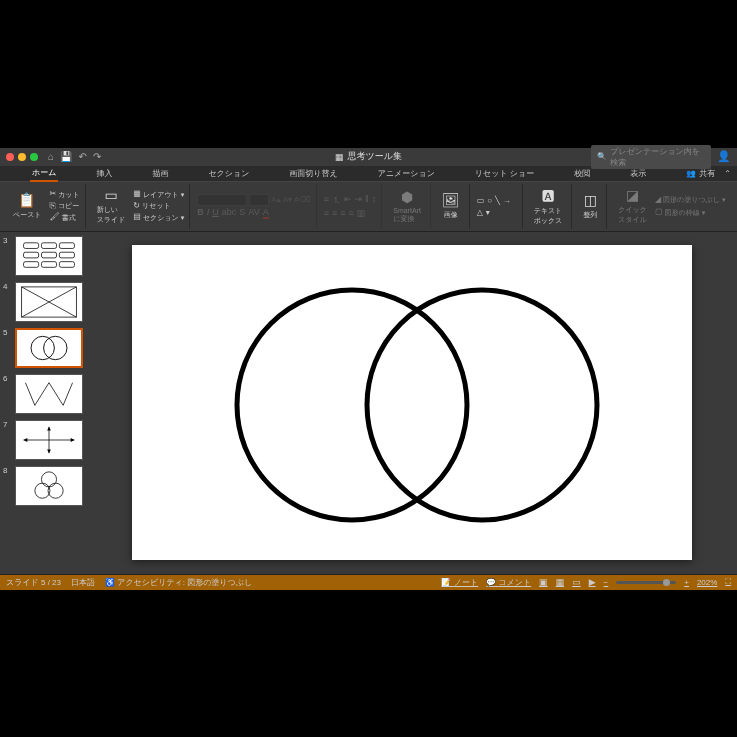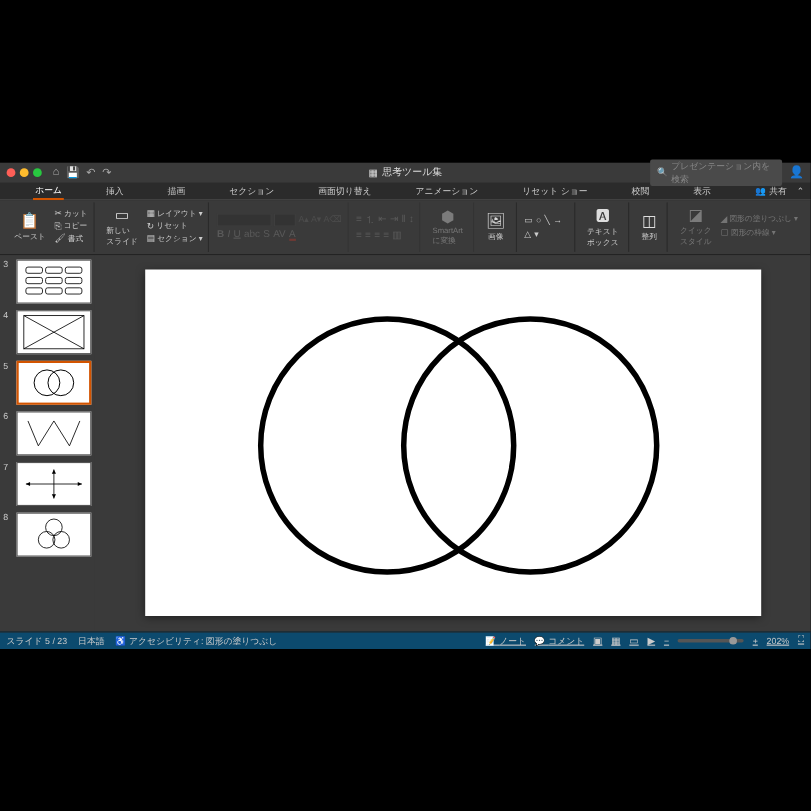--- a/index.html
+++ b/index.html
@@ -36,21 +36,21 @@
 .disabled { opacity: 0.4; }
 .workarea { flex: 1; display: flex; background: #3a3a3a; overflow: hidden; }
 .thumbnails { width: 86px; background: #3a3a3a; overflow-y: auto; padding: 4px 3px; }
 .thumb { display: flex; gap: 4px; margin-bottom: 6px; }
 .thumb .num { font-size: 8px; color: #ccc; width: 8px; }
 .thumb .preview { flex: 1; height: 40px; background: #fff; border: 1px solid #555; cursor: pointer; display: flex; align-items: center; justify-content: center; }
 .thumb.selected .preview { border: 2px solid #d35400; }
 .thumb svg { width: 100%; height: 100%; }
 .canvas-area { flex: 1; background: #3a3a3a; display: flex; align-items: center; justify-content: center; padding: 12px; }
 .slide { background: #fff; width: 560px; height: 315px; box-shadow: 0 2px 8px rgba(0,0,0,0.5); display: flex; align-items: center; justify-content: center; }
-.statusbar { height: 16px; background: #0c4a6e; border-top: 1px solid #222; display: flex; align-items: center; padding: 0 6px; gap: 10px; font-size: 8px; color: #ccc; }
+.statusbar { height: 16px; background: #a16207; border-top: 1px solid #222; display: flex; align-items: center; padding: 0 6px; gap: 10px; font-size: 8px; color: #ccc; }
 .statusbar .right { margin-left: auto; display: flex; align-items: center; gap: 8px; text-decoration: underline; }
 .viewbtn { cursor: pointer; font-size: 9px; }
 .zoom-slider { width: 60px; height: 3px; background: #555; position: relative; border-radius: 2px; }
 .zoom-thumb { position: absolute; right: 6px; top: -2px; width: 7px; height: 7px; background: #999; border-radius: 50%; }
 </style>
 </head>
 <body>
 
 <div class="app">
 

